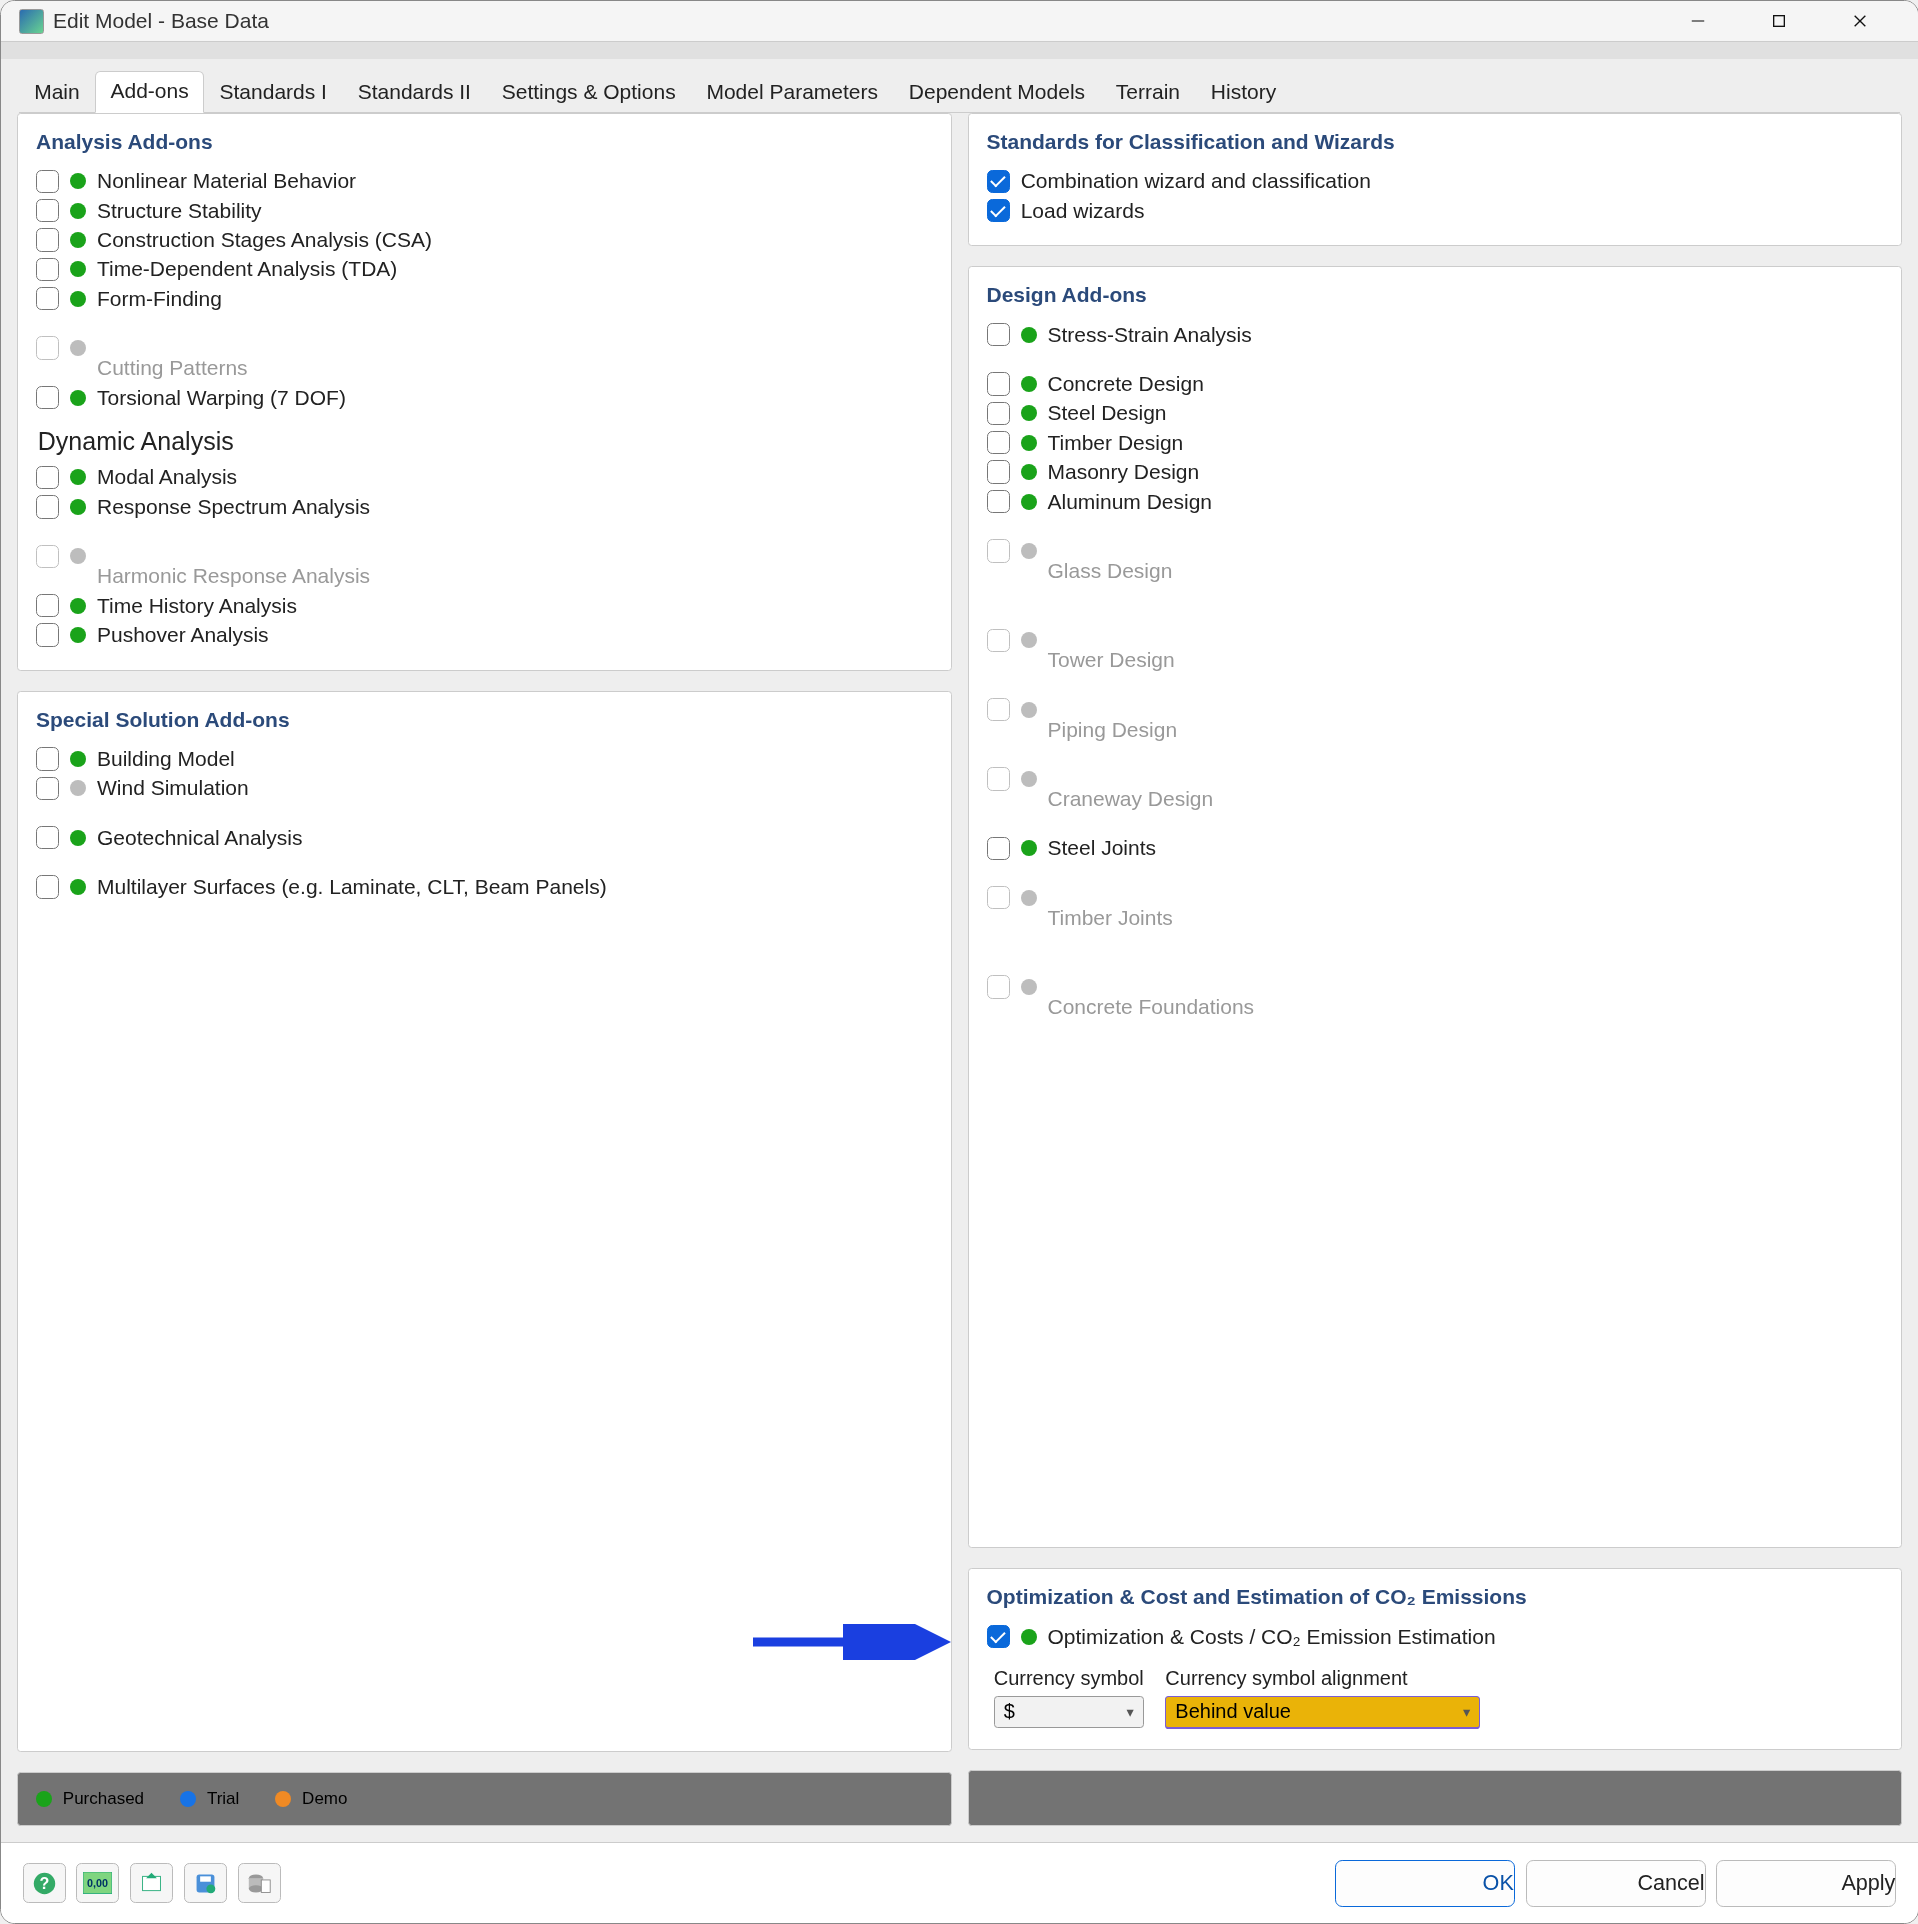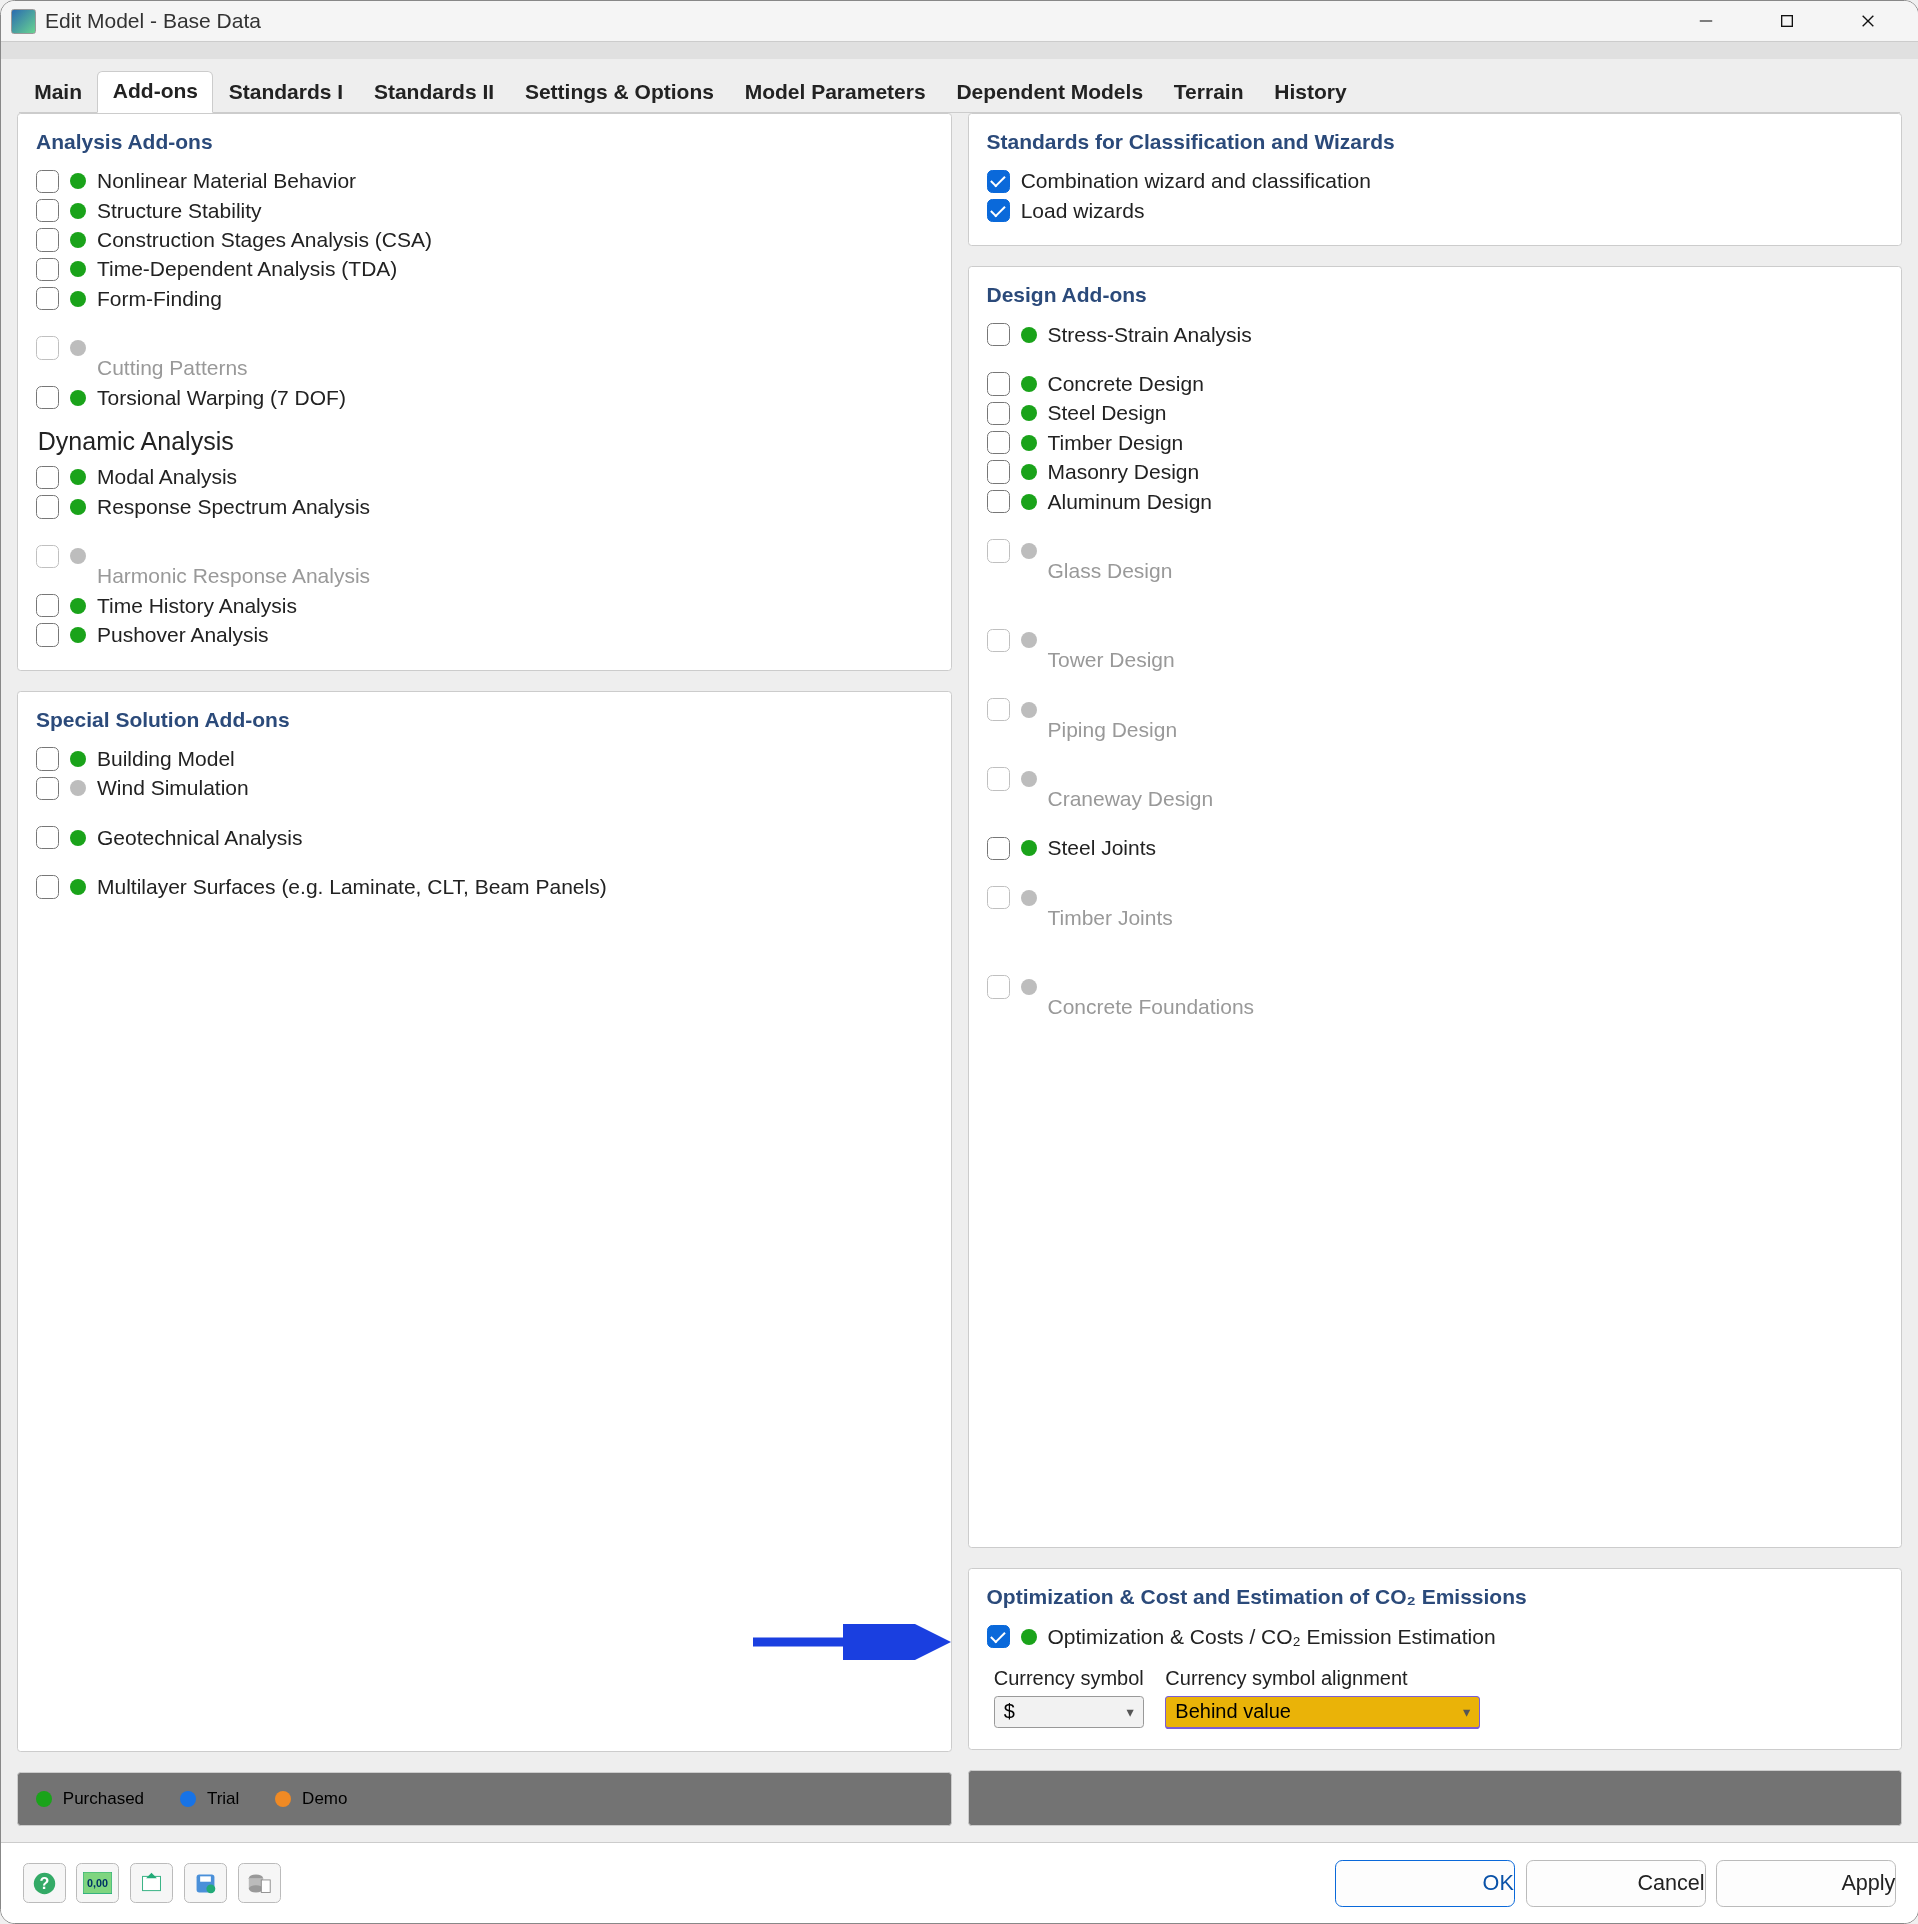--- a/index.html
+++ b/index.html
@@ -1,26 +1,26 @@
 <!DOCTYPE html>
 <html style="font-size:14.4px"><head>
 <meta charset="utf-8">
 <style>
   * { box-sizing: border-box; font-family: "Segoe UI", Tahoma, sans-serif; }
   html, body { margin: 0; padding: 0; width: 1919px; height: 1924px; background: #f0f0f0; }
   .window { width: 1919px; height: 1924px; background: #fff; border: 1.8px solid #888; border-radius: 14.4px; overflow: hidden; display: flex; flex-direction: column; }
-  .titlebar { height: 40px; display: flex; align-items: center; padding: 0 10px; background: #f5f5f5; font-size: 21px; color: #333; }
+  .titlebar { height: 40px; display: flex; align-items: center; padding: 0 18px; background: #f5f5f5; font-size: 21px; color: #333; }
   .titlebar .app-icon { width: 25px; height: 25px; margin-right: 9px; background: linear-gradient(135deg,#2b6cb0,#68d391); border: 0.9px solid #999; border-radius: 2.7px; }
   .titlebar .title { flex: 1; }
   .titlebar .win-controls { display: flex; gap: 0; }
   .titlebar .win-btn { width: 81px; height: 36px; display: flex; align-items: center; justify-content: center; font-size: 20px; color: #111; }
   .titlebar .win-btn svg { width: 16px; height: 16px; }
   .chrome-strip { height: 18px; background: #e0e0e0; border-top: 0.9px solid #ccc; }
   .content-wrap { flex: 1; padding: 16px; background: #eee; display: flex; flex-direction: column; gap: 0; }
-  .tabs { display: flex; align-items: flex-end; height: 38px; margin: 0 1.8px; border-bottom: 0.9px solid #ccc; font-weight: bold; }
+  .tabs { display: flex; align-items: flex-end; height: 38px; margin: 0 1.8px; border-bottom: 0.9px solid #ccc; }
   .tab { padding: 7.2px 14.4px 9px; font-size: 21px; color: #222; cursor: pointer; border: 0.9px solid transparent; border-bottom: none; position: relative; top: 0.9px; }
   .tab.active { background: #fff; border: 0.9px solid #ccc; border-bottom: 0.9px solid #fff; border-top-left-radius: 5.4px; border-top-right-radius: 5.4px; }
   .columns { flex: 1; display: flex; gap: 16px; margin-top: 0; }
   .col { flex: 1; display: flex; flex-direction: column; gap: 20px; min-width: 0; }
   .col.left .panel:nth-child(1) { flex: 0 0 auto; }
   .col.left .panel:nth-child(2) { flex: 1; }
   .panel { background: #fff; border: 0.9px solid #ccc; border-radius: 3.6px; padding: 16px 18px 20px; }
   .panel-title { font-weight: 600; font-size: 21px; color: #2b4a7a; margin-bottom: 12.6px; }
   .sub-title { font-size: 25px; color: #222; margin: 14.4px 0 7.2px 1.8px; }
   .item-row { display: flex; align-items: center; gap: 10.8px; padding: 2.7px 0; font-size: 21px; }

